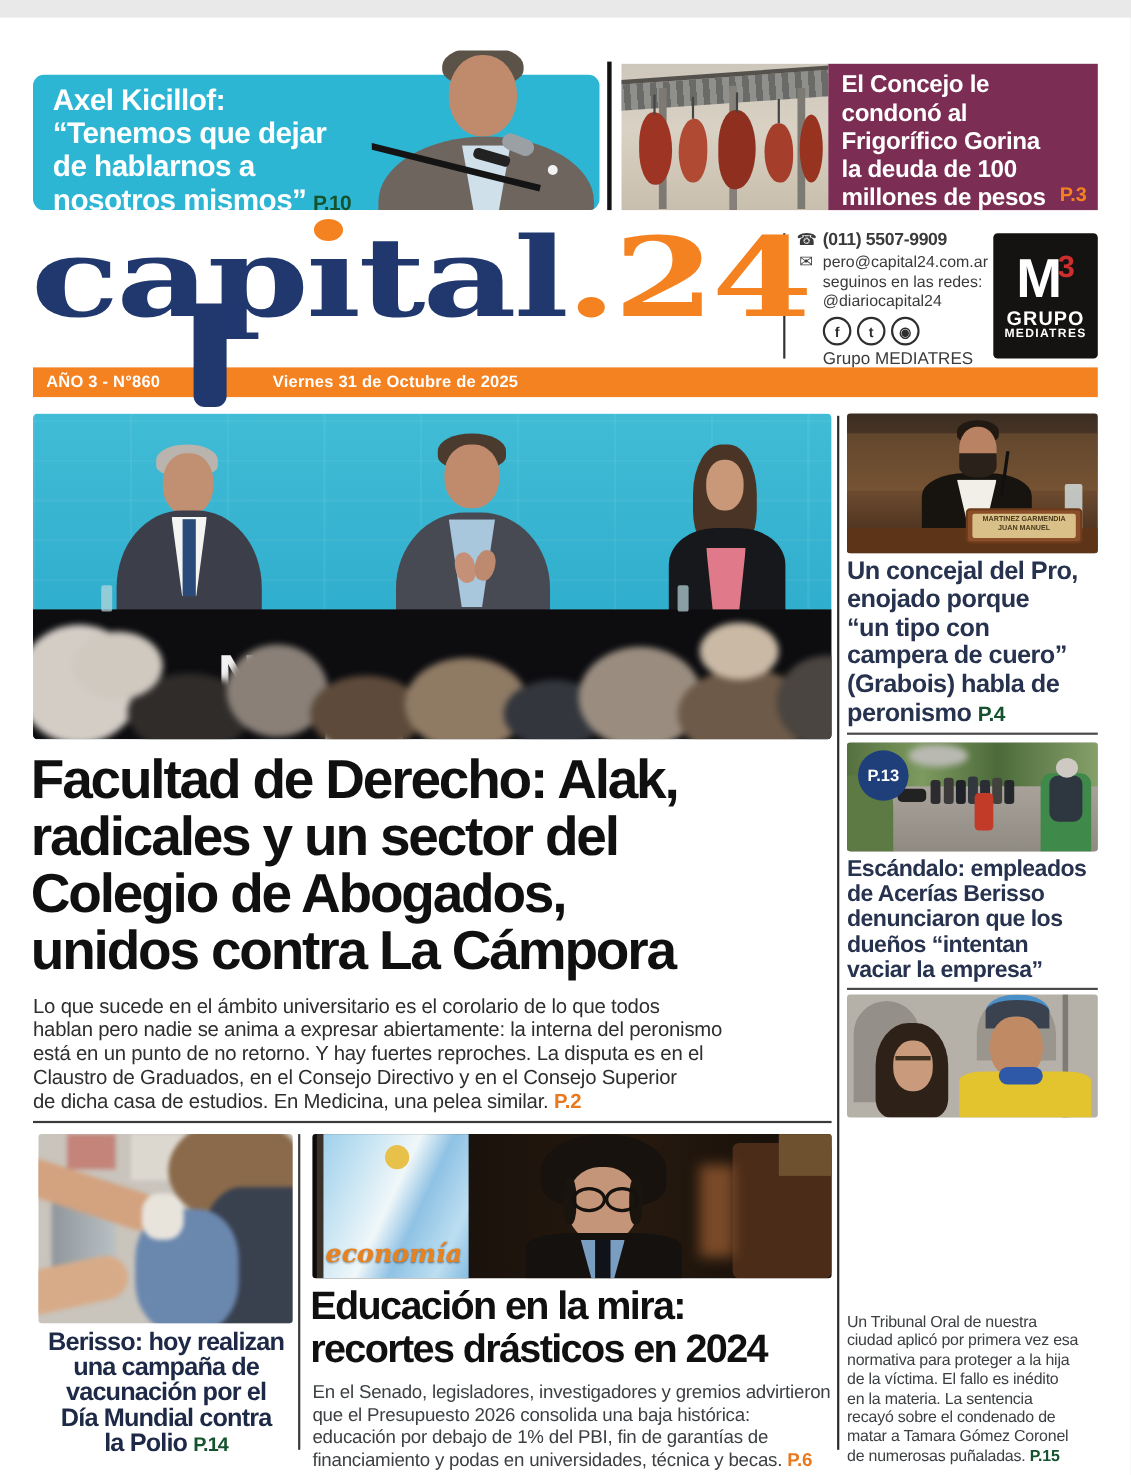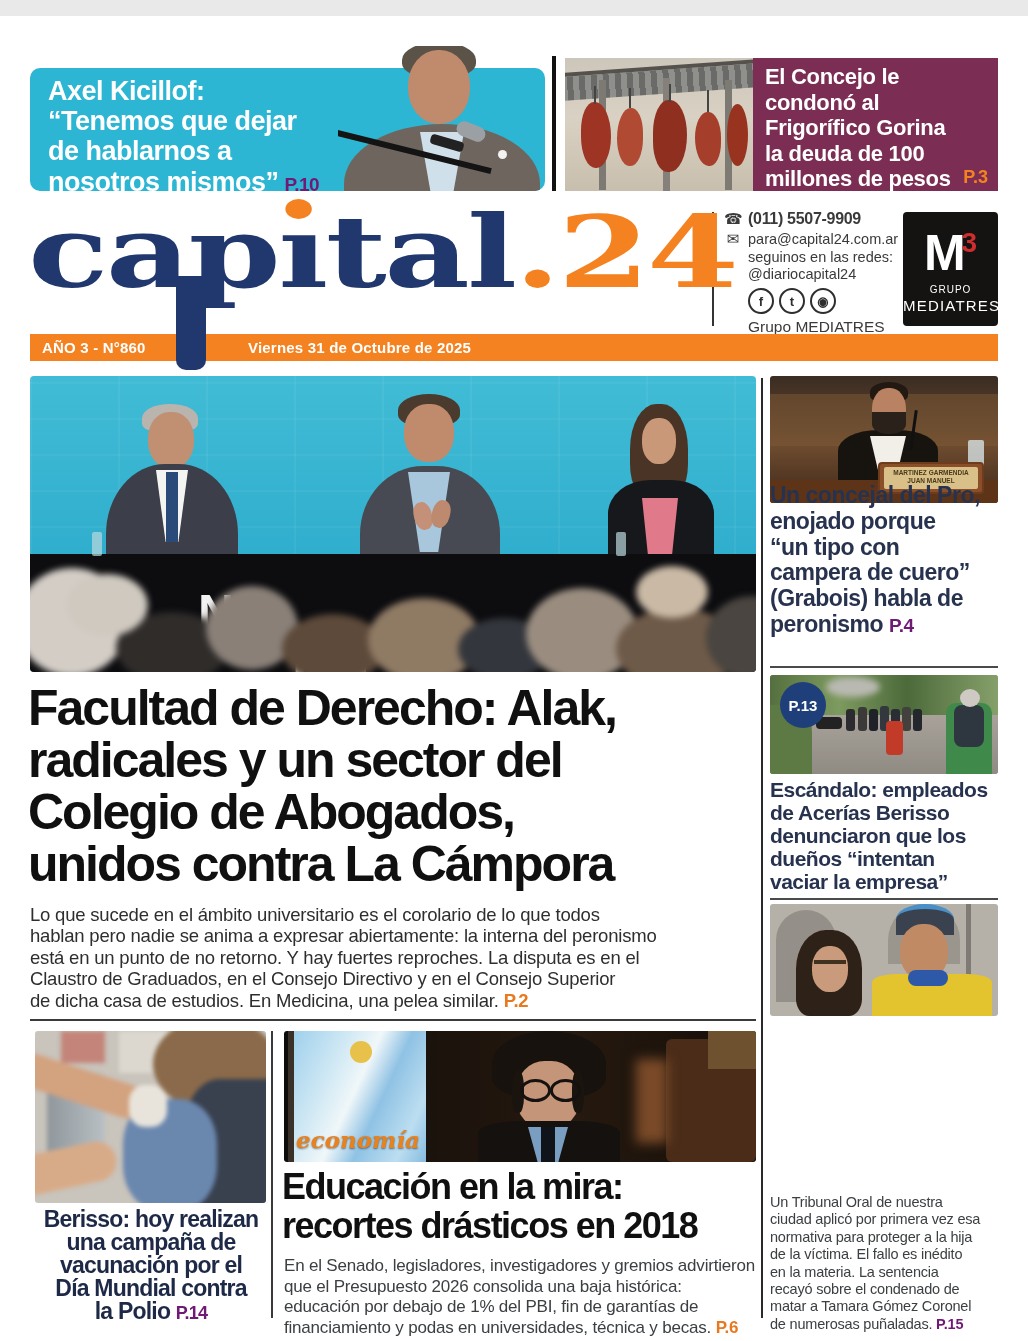--- a/index.html
+++ b/index.html
@@ -4,21 +4,21 @@
 <style>
   html,body{margin:0;padding:0;background:#e9e9e9;}
   .page{position:relative;width:1028px;height:1341px;background:#ffffff;overflow:hidden;
         font-family:"Liberation Sans",sans-serif;margin:16px auto;}
   .abs{position:absolute;}
   .prelines{white-space:pre-line;}
 
   
   .teaser-left{position:absolute;left:30px;top:52px;width:515px;height:123px;background:#2cb6d3;border-radius:10px;}
   .tl-text{position:absolute;left:18px;top:8px;width:330px;font-size:27px;font-weight:bold;color:#fff;line-height:1.12;letter-spacing:-0.5px;}
-  .ref-blue{color:#701a75;font-weight:bold;}
+  .ref-blue{color:#14532d;font-weight:bold;}
   .ref-orange{color:#e8791f;font-weight:bold;}
   .tl-ref{font-size:19px;margin-left:6px;}
 
   .kici-photo{position:absolute;left:338px;top:30px;width:207px;height:145px;overflow:hidden;border-radius:0 10px 10px 0;z-index:3;}
 
   .div-top{position:absolute;left:552px;top:40px;width:4px;height:135px;background:#111;}
   .frigo-photo{position:absolute;left:565px;top:42px;width:188px;height:133px;overflow:hidden;
      background:linear-gradient(180deg,#cdc6ba 0%,#d9d1c3 45%,#c8bead 100%);}
   .teaser-right{position:absolute;left:753px;top:42px;width:245px;height:133px;background:#7c2d53;}
   .tr-text{position:absolute;left:12px;top:6px;width:226px;font-size:22px;font-weight:bold;color:#fff;line-height:1.16;letter-spacing:-0.3px;}
@@ -41,22 +41,22 @@
   .c-mail{font-size:14.5px;}
   .c-small{font-size:14.5px;line-height:17px;margin-left:24px;}
   .c-social{display:flex;gap:5px;margin:5px 0 4px 24px;}
   .soc{width:22px;height:22px;border:2px solid #2e2e2e;border-radius:50%;display:flex;align-items:center;justify-content:center;
        font-size:13px;font-weight:bold;color:#2e2e2e;}
   .c-group{font-size:15.5px;margin-left:24px;}
 
   .m3{position:absolute;left:903px;top:196px;width:95px;height:114px;background:#151312;border-radius:4px;color:#fff;text-align:center;}
   .m3-m{font-size:50px;font-weight:bold;line-height:50px;margin-top:16px;font-family:"Liberation Sans",sans-serif;}
   .m3-3{color:#cf2e2e;font-size:28px;position:relative;top:-18px;margin-left:-4px;font-weight:bold;}
-  .m3-grupo{font-size:10px;font-weight:normal;letter-spacing:1px;line-height:15px;margin-top:-4px;}
-  .m3-med{font-size:15px;font-weight:normal;letter-spacing:1.2px;}
+  .m3-grupo{font-size:18px;font-weight:bold;letter-spacing:1px;line-height:15px;margin-top:-4px;}
+  .m3-med{font-size:11px;font-weight:bold;letter-spacing:1.2px;}
 
   
   .info-bar{position:absolute;left:30px;top:318px;width:968px;height:27px;background:#f58220;z-index:2;}
   .ib{position:absolute;top:5px;font-size:15px;font-weight:bold;color:#fff;letter-spacing:0.2px;}
 
   
   .photo-main{position:absolute;left:30px;top:360px;width:726px;height:296px;border-radius:4px;overflow:hidden;
      background:
        repeating-linear-gradient(90deg, rgba(255,255,255,.05) 0 2px, transparent 2px 88px),
        repeating-linear-gradient(0deg, rgba(255,255,255,.04) 0 2px, transparent 2px 36px),
@@ -159,21 +159,21 @@
   <div class="p-desc"></div>
 
   <div class="contact-div"></div>
   <div class="contact">
     <div class="c-row">
       <span class="c-ic">☎</span>
       <span class="c-phone">(011) 5507-9909</span>
     </div>
     <div class="c-row">
       <span class="c-ic">✉</span>
-      <span class="c-mail">para@capital24.com.ar</span>
+      <span class="c-mail">pero@capital24.com.ar</span>
     </div>
     <div class="c-small">seguinos en las redes:</div>
     <div class="c-small">@diariocapital24</div>
     <div class="c-social">
       <span class="soc">f</span>
       <span class="soc">t</span>
       <span class="soc">◉</span>
     </div>
     <div class="c-group">Grupo MEDIATRES</div>
   </div>
@@ -257,21 +257,21 @@
     <div class="abs" style="left:0;top:104px;width:228px;height:23px;background:#5d3418;"></div>
     <div class="abs" style="left:198px;top:64px;width:16px;height:42px;background:rgba(222,236,240,.75);border-radius:2px;"></div>
     <div class="nameplate">
       <div class="nameplate-inner">
         <div>MARTINEZ GARMENDIA</div>
         <div>JUAN MANUEL</div>
       </div>
     </div>
   </div>
 
-  <div class="rc-h" style="top:467px;font-size:23px;line-height:1.12;">
+  <div class="rc-h" style="top:490px;font-size:23px;line-height:1.12;">
     <span class="prelines">Un concejal del Pro,
 enojado porque
 “un tipo con
 campera de cuero”
 (Grabois) habla de
 peronismo</span>
     <span class="ref-blue" style="font-size:19px;">P.4</span>
   </div>
 
   <div class="div-r" style="top:650px;"></div>
@@ -366,19 +366,19 @@
     <div class="abs" style="left:288px;top:40px;width:12px;height:42px;background:#1a140e;border-radius:40%;"></div>
     <div class="abs" style="left:236px;top:48px;width:25px;height:17px;border:3px solid #14110e;border-radius:50%;"></div>
     <div class="abs" style="left:266px;top:48px;width:25px;height:17px;border:3px solid #14110e;border-radius:50%;"></div>
     <div class="abs" style="left:194px;top:90px;width:142px;height:41px;background:#14110e;border-radius:30% 30% 0 0;"></div>
     <div class="abs" style="left:244px;top:96px;width:40px;height:35px;background:#7a9ec2;clip-path:polygon(0 0,100% 0,76% 100%,24% 100%);"></div>
     <div class="abs" style="left:257px;top:96px;width:14px;height:35px;background:#10131a;"></div>
   </div>
   <div class="econ-kicker">economía</div>
 
   <div class="econ-h prelines">Educación en la mira:
-recortes drásticos en 2018</div>
+recortes drásticos en 2024</div>
   <div class="econ-body">
     <span>En el Senado, legisladores, investigadores y gremios advirtieron que el Presupuesto 2026 consolida una baja histórica: educación por debajo de 1% del PBI, fin de garantías de financiamiento y podas en universidades, técnica y becas.</span>
     <span class="ref-orange">P.6</span>
   </div>
 
 </div>
 
 </body></html>

